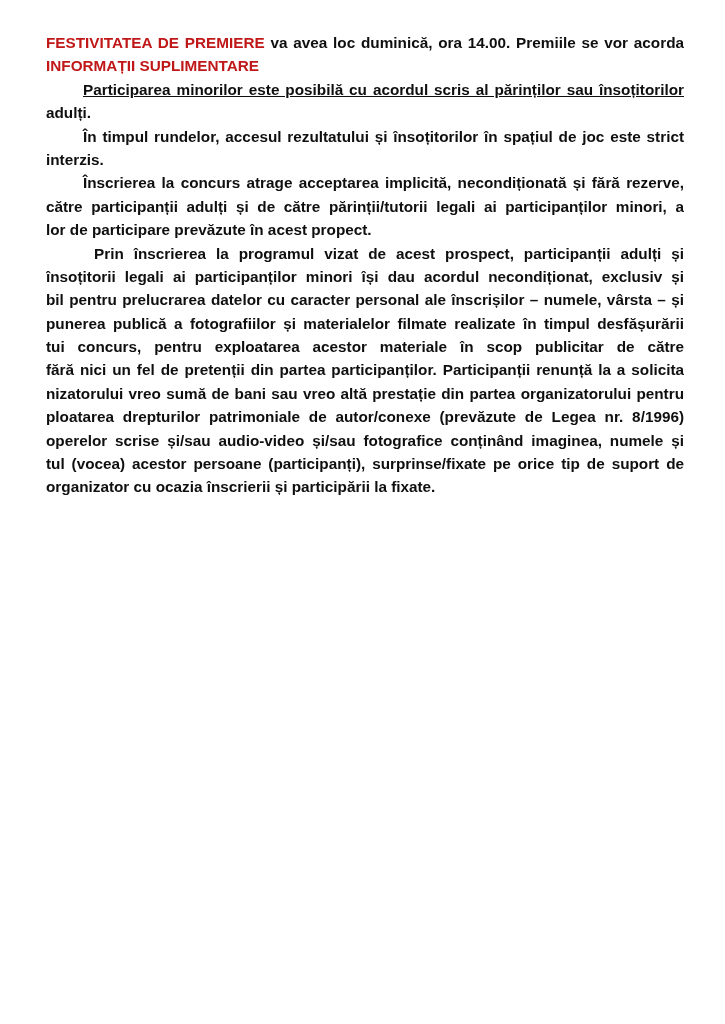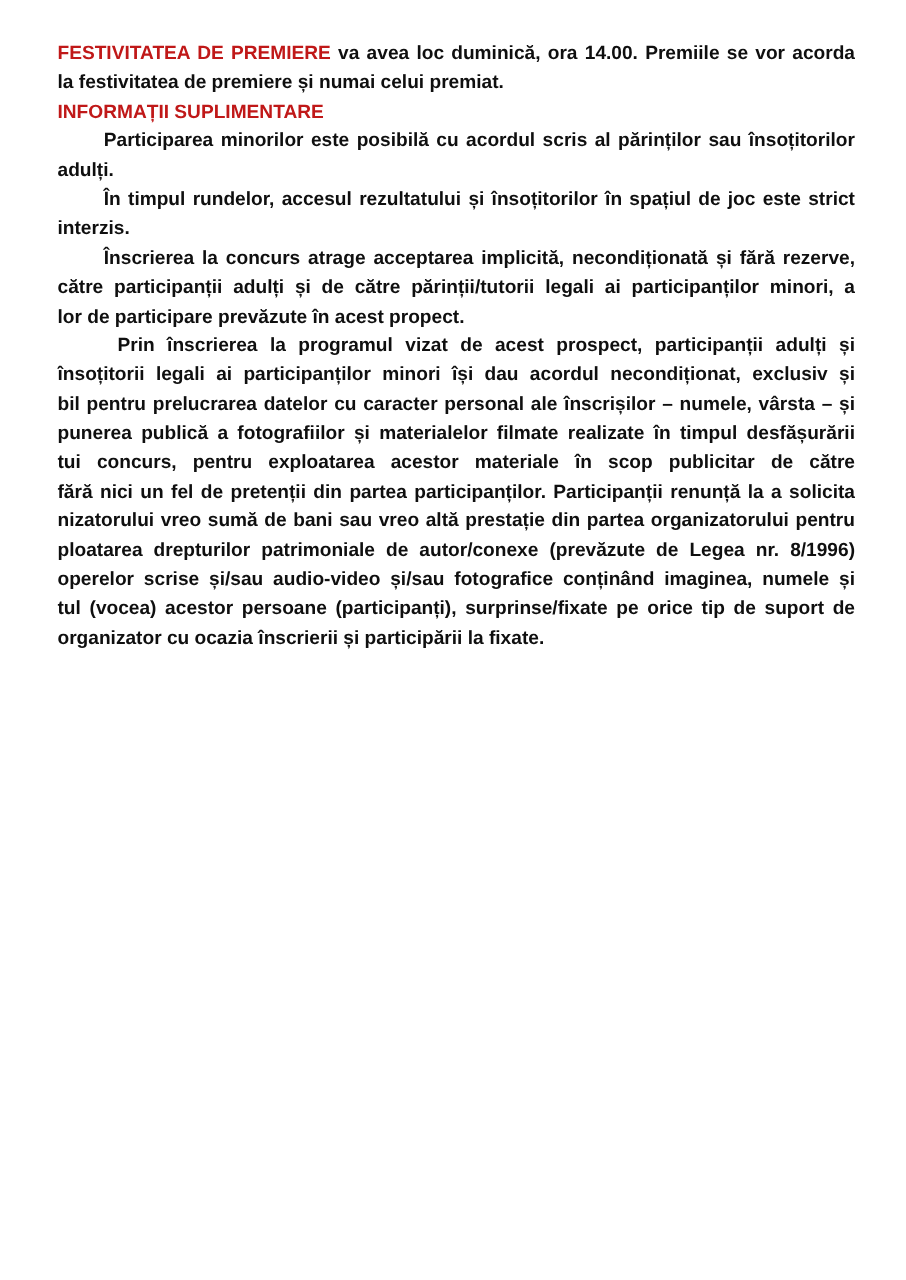--- a/index.html
+++ b/index.html
@@ -36,27 +36,26 @@
   .red { color: var(--heading-red, #c01818); }
   .blk { color: var(--text-color, #0f0f0f); }
 </style>
 </head>
 <body>
 
 <div class="page">
   <div class="text-column">
       <div class="para">
         <div class="line j"><span class="red">FESTIVITATEA DE PREMIERE</span><span class="blk"> va avea loc duminică, ora 14.00. Premiile se vor acorda doar</span></div>
-        <div class="line"><span class="blk">la festivitatea de premiere și numai celui premiat.</span></div>
       </div>
       <div class="para">
         <div class="line"><span class="red">INFORMAȚII SUPLIMENTARE</span></div>
       </div>
       <div class="para">
-        <div class="line j" style="text-indent: 37px;"><span class="blk">Participarea minorilor este posibilă cu acordul scris al părinților sau însoțitorilor</span></div>
+        <div class="line j" style="text-indent: 37px; text-decoration: underline;"><span class="blk">Participarea minorilor este posibilă cu acordul scris al părinților sau însoțitorilor</span></div>
         <div class="line"><span class="blk">adulți.</span></div>
       </div>
       <div class="para">
         <div class="line j" style="text-indent: 37px;"><span class="blk">În timpul rundelor, accesul rezultatului și însoțitorilor în spațiul de joc este strict</span></div>
         <div class="line"><span class="blk">interzis.</span></div>
       </div>
       <div class="para">
         <div class="line j" style="text-indent: 37px;"><span class="blk">Înscrierea la concurs atrage acceptarea implicită, necondiționată și fără rezerve, de</span></div>
         <div class="line j"><span class="blk">către participanții adulți și de către părinții/tutorii legali ai participanților minori, a condiții-</span></div>
         <div class="line"><span class="blk">lor de participare prevăzute în acest propect.</span></div>

